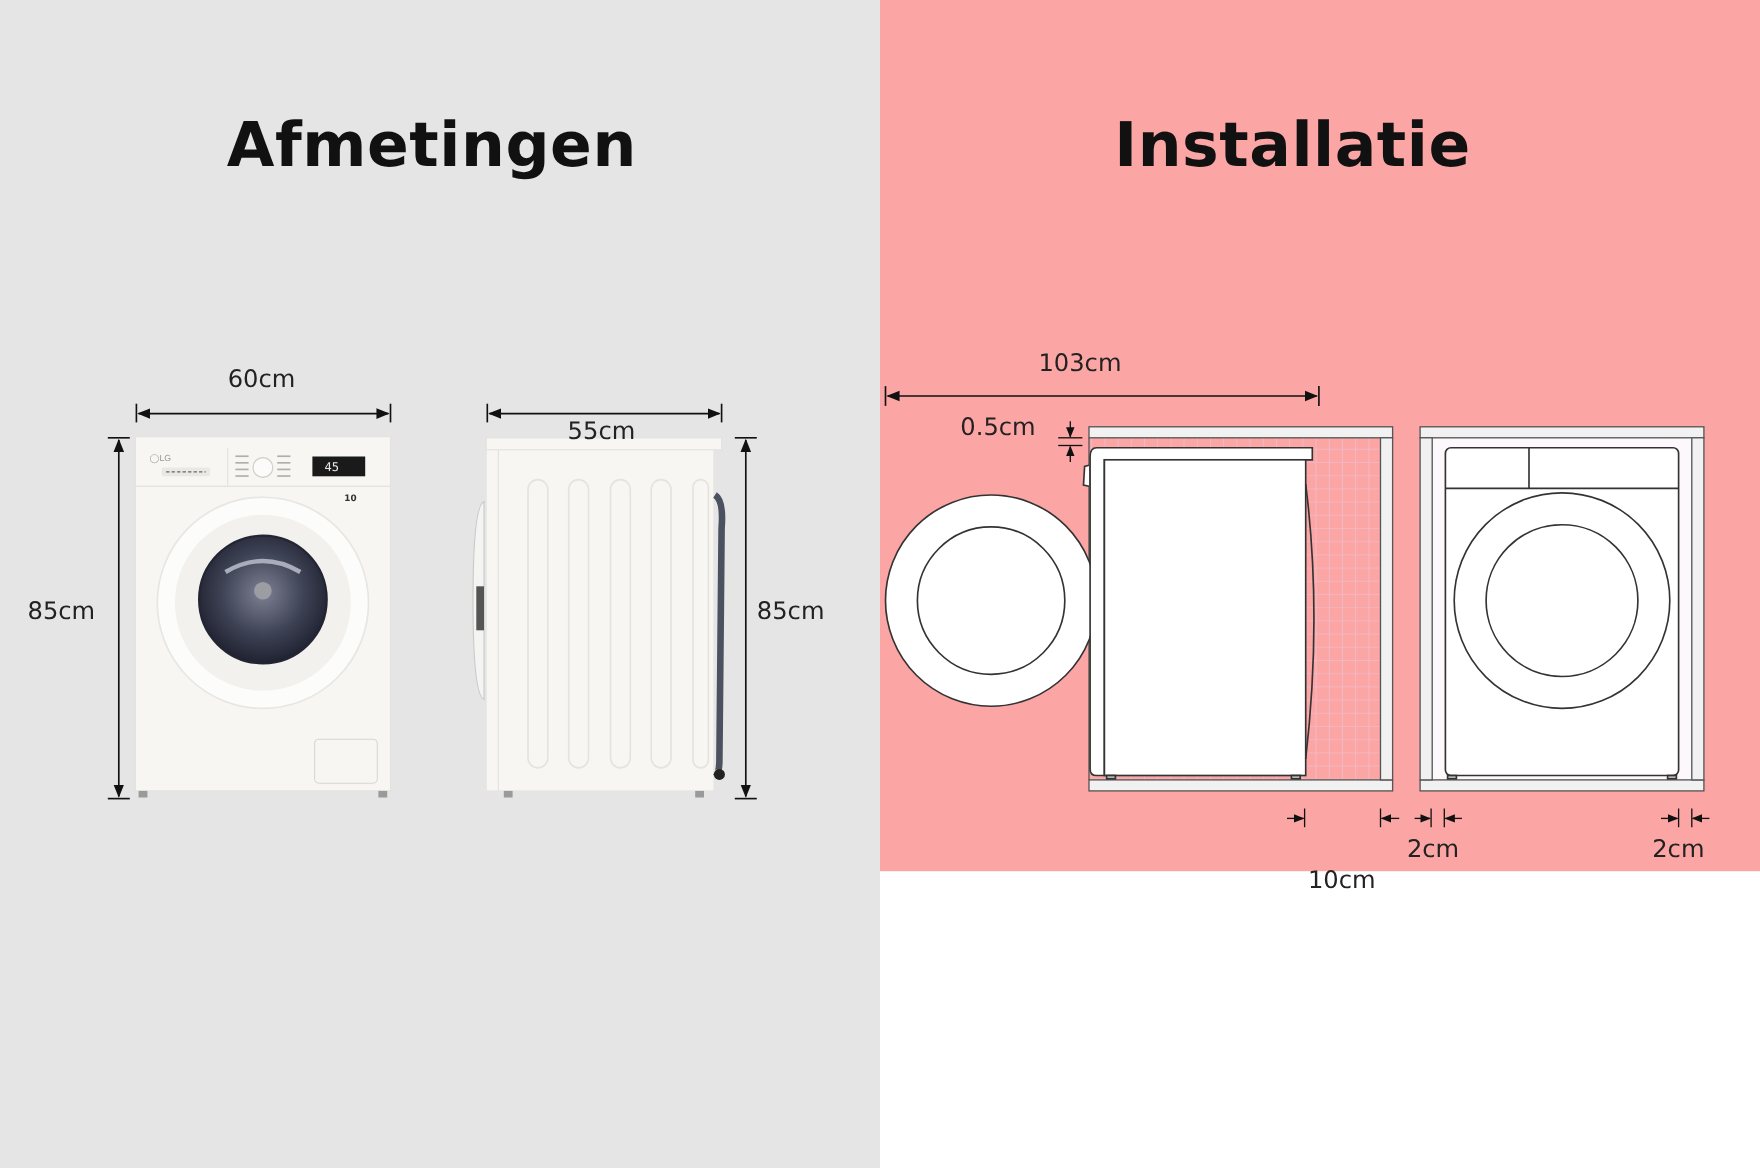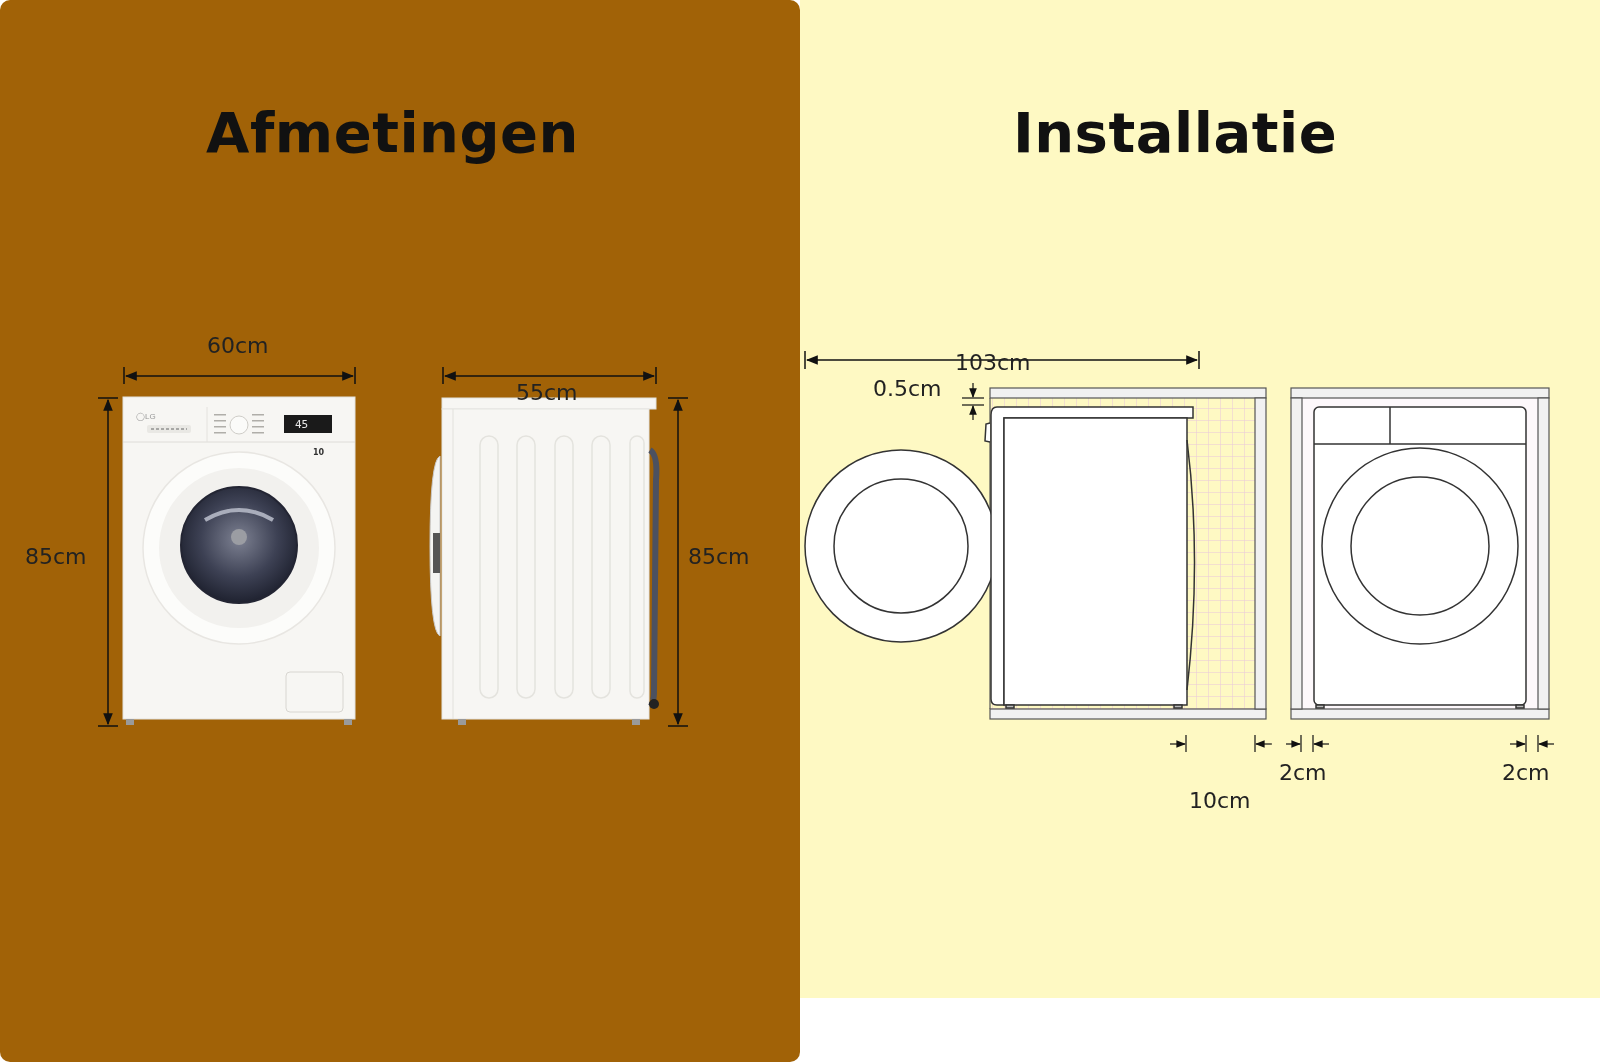--- a/index.html
+++ b/index.html
@@ -2,26 +2,25 @@
 <html><head>
   <meta charset="utf-8">
   <style>
     html, body { margin: 0; padding: 0; }
     body {
       width: 1600px; height: 1062px; position: relative; overflow: hidden;
       font-family: "DejaVu Sans", sans-serif; background: #ffffff;
     }
     .panel-left {
       position: absolute; left: 0; top: 0; width: 800px; height: 1062px;
-      background: #a16207;
-      border-radius: 10px;
+      background: #e5e5e5;
     }
     .panel-right {
-      position: absolute; left: 800px; top: 0; width: 800px; height: 998px;
-      background: #fef9c3;
+      position: absolute; left: 800px; top: 0; width: 800px; height: 792px;
+      background: #fca5a5;
     }
     .title {
       position: absolute; top: 100px; font-size: 56px; font-weight: bold;
       color: #111; letter-spacing: 0.5px; text-align: center; white-space: nowrap;
     }
     .dim-label {
       position: absolute; font-size: 22px; color: #222; white-space: nowrap;
     }
     svg.diagram { position: absolute; left: 0; top: 0; }
   </style>
@@ -203,18 +202,18 @@
       <line x1="529" y1="744" x2="514" y2="744" marker-end="url(#arr2)"></line>
     </g>
     <g stroke="#111" stroke-width="1.2">
       <line x1="726" y1="735" x2="726" y2="752"></line>
       <line x1="710" y1="744" x2="725" y2="744" marker-end="url(#arr2)"></line>
       <line x1="738" y1="735" x2="738" y2="752"></line>
       <line x1="754" y1="744" x2="739" y2="744" marker-end="url(#arr2)"></line>
     </g>
   </svg>
 
-  <div class="dim-label" style="left:155px;top:318px;margin-top:32px;">103cm</div>
+  <div class="dim-label" style="left:144px;top:318px;">103cm</div>
   <div class="dim-label" style="left:73px;top:376px;">0.5cm</div>
   <div class="dim-label" style="left:389px;top:788px;">10cm</div>
   <div class="dim-label" style="left:479px;top:760px;">2cm</div>
   <div class="dim-label" style="left:702px;top:760px;">2cm</div>
 </div>
 
 </body></html>

